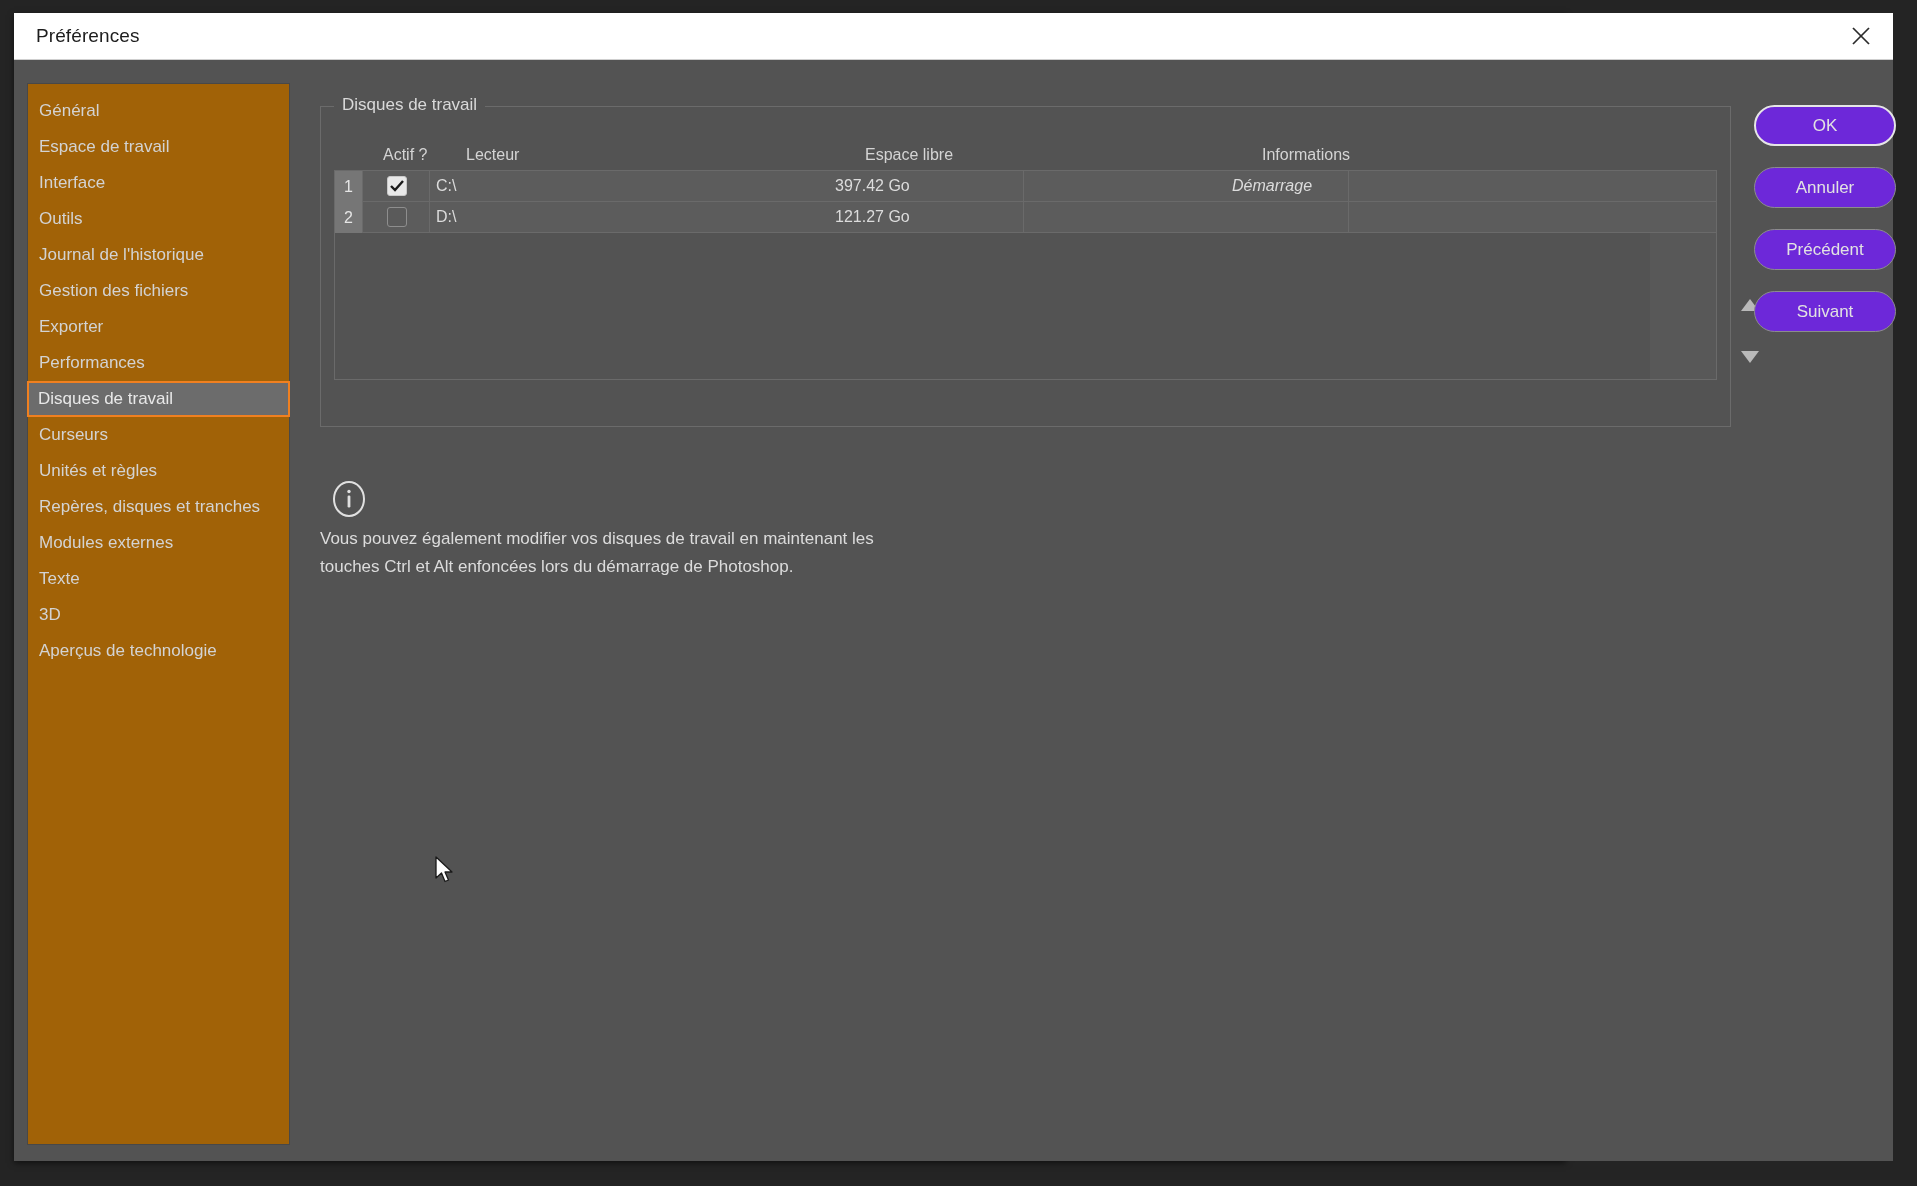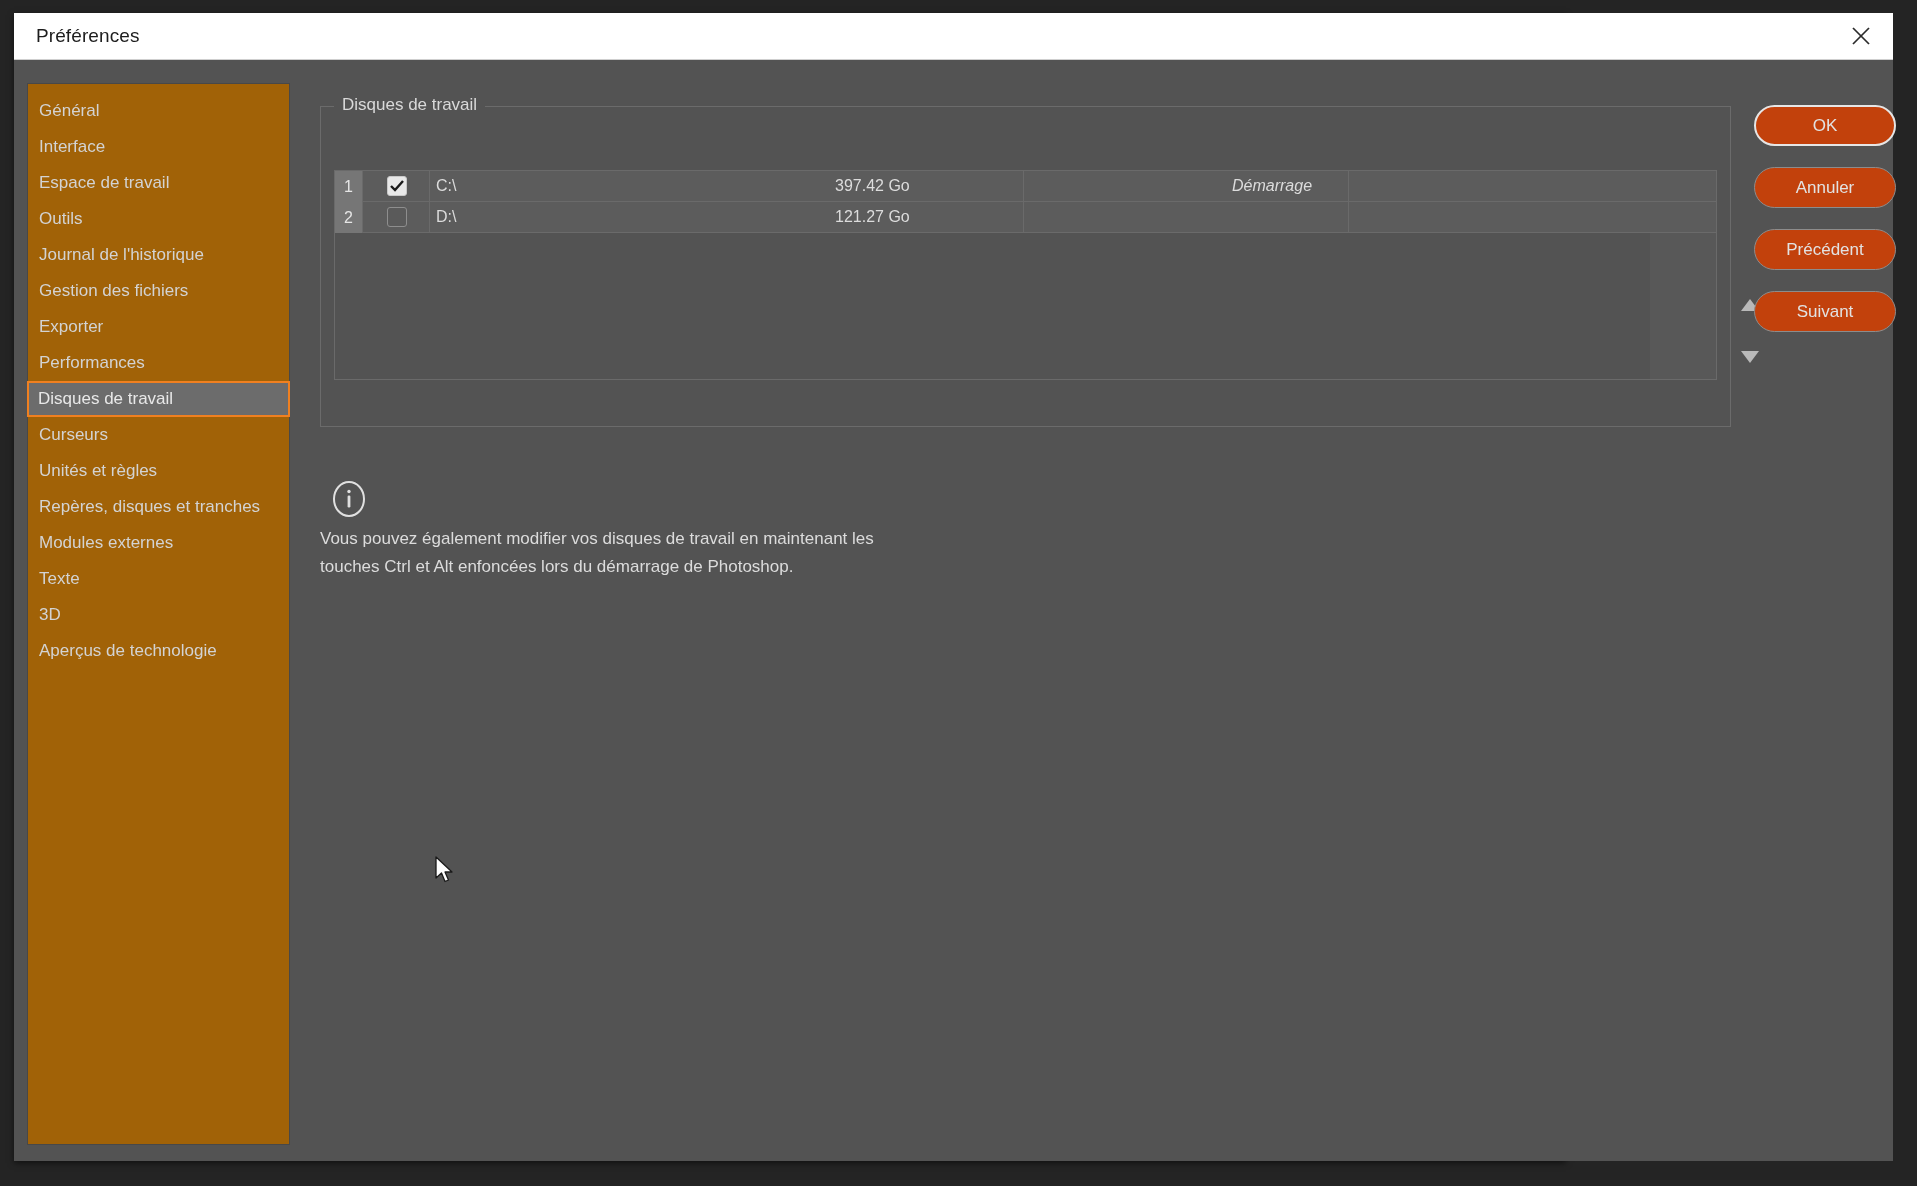--- a/index.html
+++ b/index.html
@@ -249,21 +249,21 @@
   #btn-col {
     position: absolute;
     left: 1740px; top: 45px;
     width: 142px;
   }
   .dlg-btn {
     width: 142px;
     height: 41px;
     margin-bottom: 21px;
     border-radius: 21px;
-    background: #c2410c;
+    background: #6d28d9;
     border: 1px solid #8c8c8c;
     color: #e2e2e2;
     font-size: 17px;
     font-family: "Liberation Sans", sans-serif;
     display: flex; align-items: center; justify-content: center;
     cursor: pointer;
   }
   .dlg-btn.primary { border: 2px solid #e6e6e6; }
 
   
@@ -285,22 +285,22 @@
         <line x1="3" y1="3" x2="19" y2="19" stroke="#2b2b2b" stroke-width="1.7"></line>
         <line x1="19" y1="3" x2="3" y2="19" stroke="#2b2b2b" stroke-width="1.7"></line>
       </svg>
     </div>
   </div>
 
   <div id="body-area">
 
     <div id="sidebar">
       <div class="side-item"><span>Général</span></div>
+      <div class="side-item"><span>Espace de travail</span></div>
       <div class="side-item"><span>Interface</span></div>
-      <div class="side-item"><span>Espace de travail</span></div>
       <div class="side-item"><span>Outils</span></div>
       <div class="side-item"><span>Journal de l'historique</span></div>
       <div class="side-item"><span>Gestion des fichiers</span></div>
       <div class="side-item"><span>Exporter</span></div>
       <div class="side-item"><span>Performances</span></div>
       <div class="side-item selected"><span>Disques de travail</span></div>
       <div class="side-item"><span>Curseurs</span></div>
       <div class="side-item"><span>Unités et règles</span></div>
       <div class="side-item"><span>Repères, disques et tranches</span></div>
       <div class="side-item"><span>Modules externes</span></div>
@@ -308,20 +308,26 @@
       <div class="side-item"><span>3D</span></div>
       <div class="side-item"><span>Aperçus de technologie</span></div>
     </div>
 
     <div id="groupbox">
       <div id="gb-frame"></div>
       <div id="gb-legend">Disques de travail</div>
 
       <div id="table-wrap">
 
+        <div id="col-headers">
+          <div class="col-h c0">Actif ?</div>
+          <div class="col-h c1">Lecteur</div>
+          <div class="col-h c2">Espace libre</div>
+          <div class="col-h c3">Informations</div>
+        </div>
 
         <div id="grid">
           <div id="grid-scrolltrack"></div>
 
           <div class="trow">
             <div class="cell cell-num">1</div>
             <div class="cell cell-chk">
               <span class="chk on">
                 <svg width="14" height="12" viewBox="0 0 14 12">
                   <polyline points="1,6 5,10 13,1" fill="none" stroke="#1c1c1c" stroke-width="2.4"></polyline>

